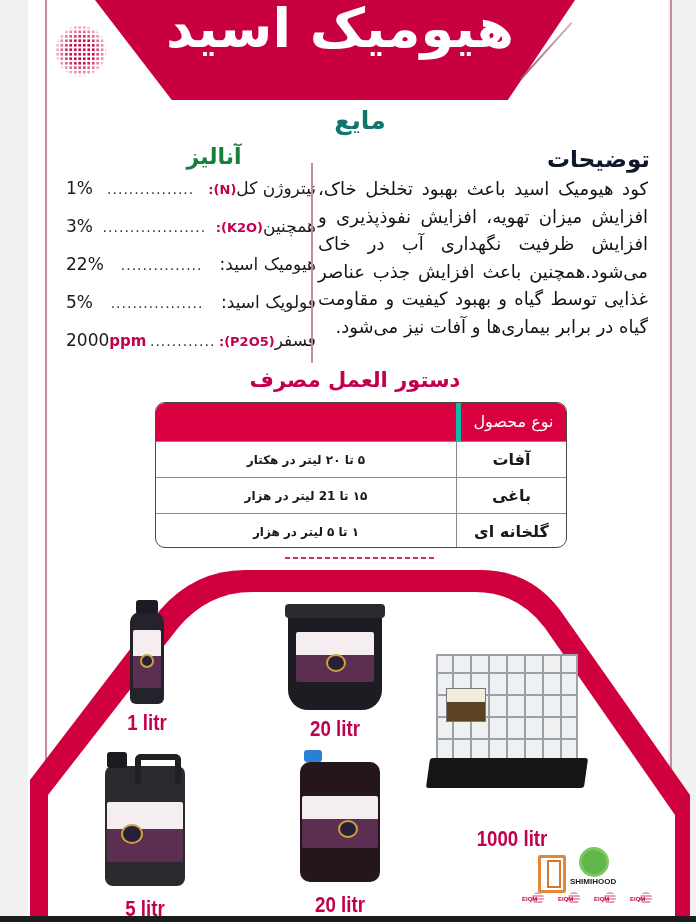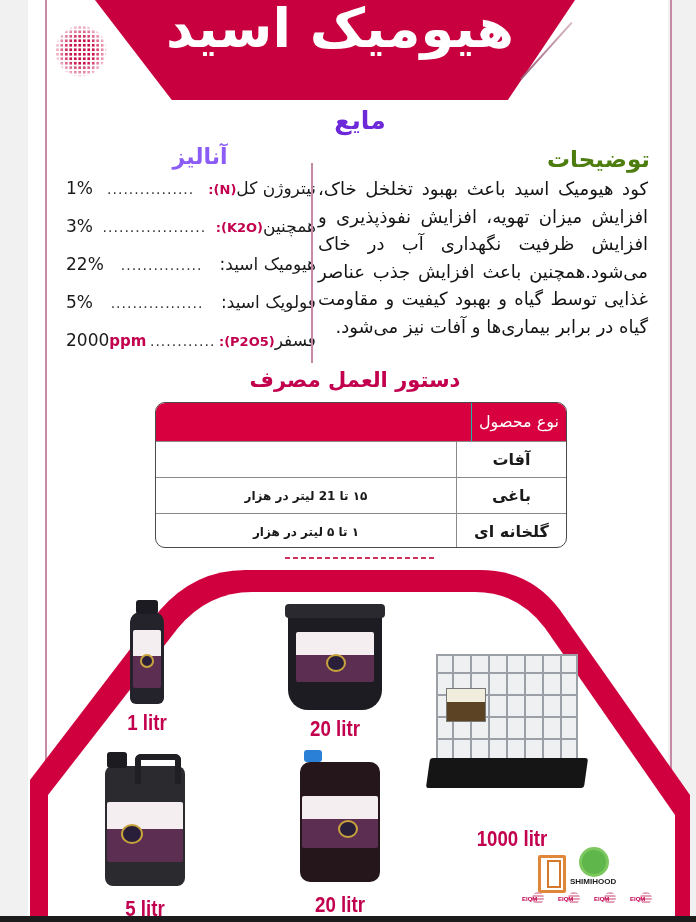--- a/index.html
+++ b/index.html
@@ -38,27 +38,27 @@
     position: absolute; left: 55px; top: 25px; width: 52px; height: 52px;
     border-radius: 50%;
     background-image: radial-gradient(circle, #c8104a 1.3px, transparent 1.6px);
     background-size: 4.5px 4.5px;
     -webkit-mask-image: radial-gradient(circle, #000 35%, rgba(0,0,0,0.35) 65%, transparent 72%);
     mask-image: radial-gradient(circle, #000 35%, rgba(0,0,0,0.35) 65%, transparent 72%);
   }
 
   .subtitle {
     position: absolute; left: 300px; top: 106px; width: 120px; text-align: center;
-    color: #6d28d9; font-weight: bold; font-size: 25px; direction: rtl;
+    color: #0f766e; font-weight: bold; font-size: 25px; direction: rtl;
   }
 
   
   .analysis-title {
-    position: absolute; left: 150px; top: 144px; width: 100px; text-align: center;
-    color: #8b5cf6; font-weight: bold; font-size: 22px; direction: rtl;
+    position: absolute; left: 164px; top: 144px; width: 100px; text-align: center;
+    color: #15803d; font-weight: bold; font-size: 22px; direction: rtl;
   }
   .analysis {
     position: absolute; left: 66px; top: 178px; width: 250px;
   }
   .an-row {
     display: flex; justify-content: space-between; align-items: baseline;
     height: 38px; font-size: 17px; white-space: nowrap;
   }
   .an-row .label { direction: rtl; display: flex; align-items: baseline; }
   .an-row .chem { color: #c2004e; font-weight: bold; font-size: 13px; }
@@ -66,42 +66,42 @@
   .an-row .unit { color: #c2004e; font-weight: bold; font-size: 15px; }
   .an-row .dots { flex: 1; overflow: hidden; color: #333; letter-spacing: 1px; font-size: 14px; margin: 0 2px; text-align: center; }
 
   .vsep {
     position: absolute; left: 311px; top: 163px; width: 2px; height: 200px; background: #c58aa6;
   }
 
   
   .desc-title {
     position: absolute; left: 500px; top: 146px; width: 150px; text-align: right;
-    color: #4d7c0f; font-weight: bold; font-size: 23px; direction: rtl;
+    color: #0f172a; font-weight: bold; font-size: 23px; direction: rtl;
   }
   .desc-text {
     position: absolute; left: 318px; top: 175px; width: 330px;
     font-size: 18px; line-height: 27.5px; direction: rtl; text-align: justify;
     text-align-last: right; color: #151515;
   }
 
   
   .usage-title {
     position: absolute; left: 225px; top: 368px; width: 260px; text-align: center;
     color: #c2004e; font-weight: bold; font-size: 21px; direction: rtl;
   }
   .usage-table {
     position: absolute; left: 155px; top: 402px; width: 412px; height: 146px;
     border: 1.5px solid #4a4a4a; border-radius: 10px; overflow: hidden;
     background: #fff; direction: rtl;
   }
   .ut-head {
     display: flex; height: 38px; background: #d8003f; color: #fff;
   }
-  .ut-head .c1 { width: 95px; text-align: center; font-size: 16px; line-height: 38px; border-left: 1px solid #14b8a6; }
+  .ut-head .c1 { width: 110px; text-align: center; font-size: 16px; line-height: 38px; border-left: 5px solid #14b8a6; }
   .ut-head .c2 { flex: 1; text-align: center; font-size: 17px; line-height: 38px; }
   .ut-row { display: flex; height: 36px; border-top: 1px solid #8a8a8a; }
   .ut-row .c1 { width: 110px; text-align: center; font-size: 16px; font-weight: bold; line-height: 36px; border-left: 1px solid #8a8a8a; }
   .ut-row .c2 { flex: 1; text-align: center; font-size: 12px; font-weight: bold; line-height: 36px; }
 
   .dash-line {
     position: absolute; left: 285px; top: 557px; width: 150px; height: 2px;
     background-image: linear-gradient(to right, #d0305e 60%, transparent 60%);
     background-size: 8px 2px;
   }
@@ -223,20 +223,21 @@
 <div class="desc-title">توضیحات</div>
 <div class="desc-text">کود هیومیک اسید باعث بهبود تخلخل خاک، افزایش میزان تهویه، افزایش نفوذپذیری و افزایش ظرفیت نگهداری آب در خاک می‌شود.همچنین باعث افزایش جذب عناصر غذایی توسط گیاه و بهبود کیفیت و مقاومت گیاه در برابر بیماری‌ها و آفات نیز می‌شود.</div>
 
 <div class="usage-title">دستور العمل مصرف</div>
 <div class="usage-table">
   <div class="ut-head">
     <div class="c1">نوع محصول</div>
   </div>
   <div class="ut-row">
     <div class="c1">آفات</div>
+    <div class="c2">۵ تا ۲۰ لیتر در هکتار</div>
   </div>
   <div class="ut-row">
     <div class="c1">باغی</div>
     <div class="c2">۱۵ تا 21 لیتر در هزار</div>
   </div>
   <div class="ut-row">
     <div class="c1">گلخانه ای</div>
     <div class="c2">۱ تا ۵ لیتر در هزار</div>
   </div>
 </div>

